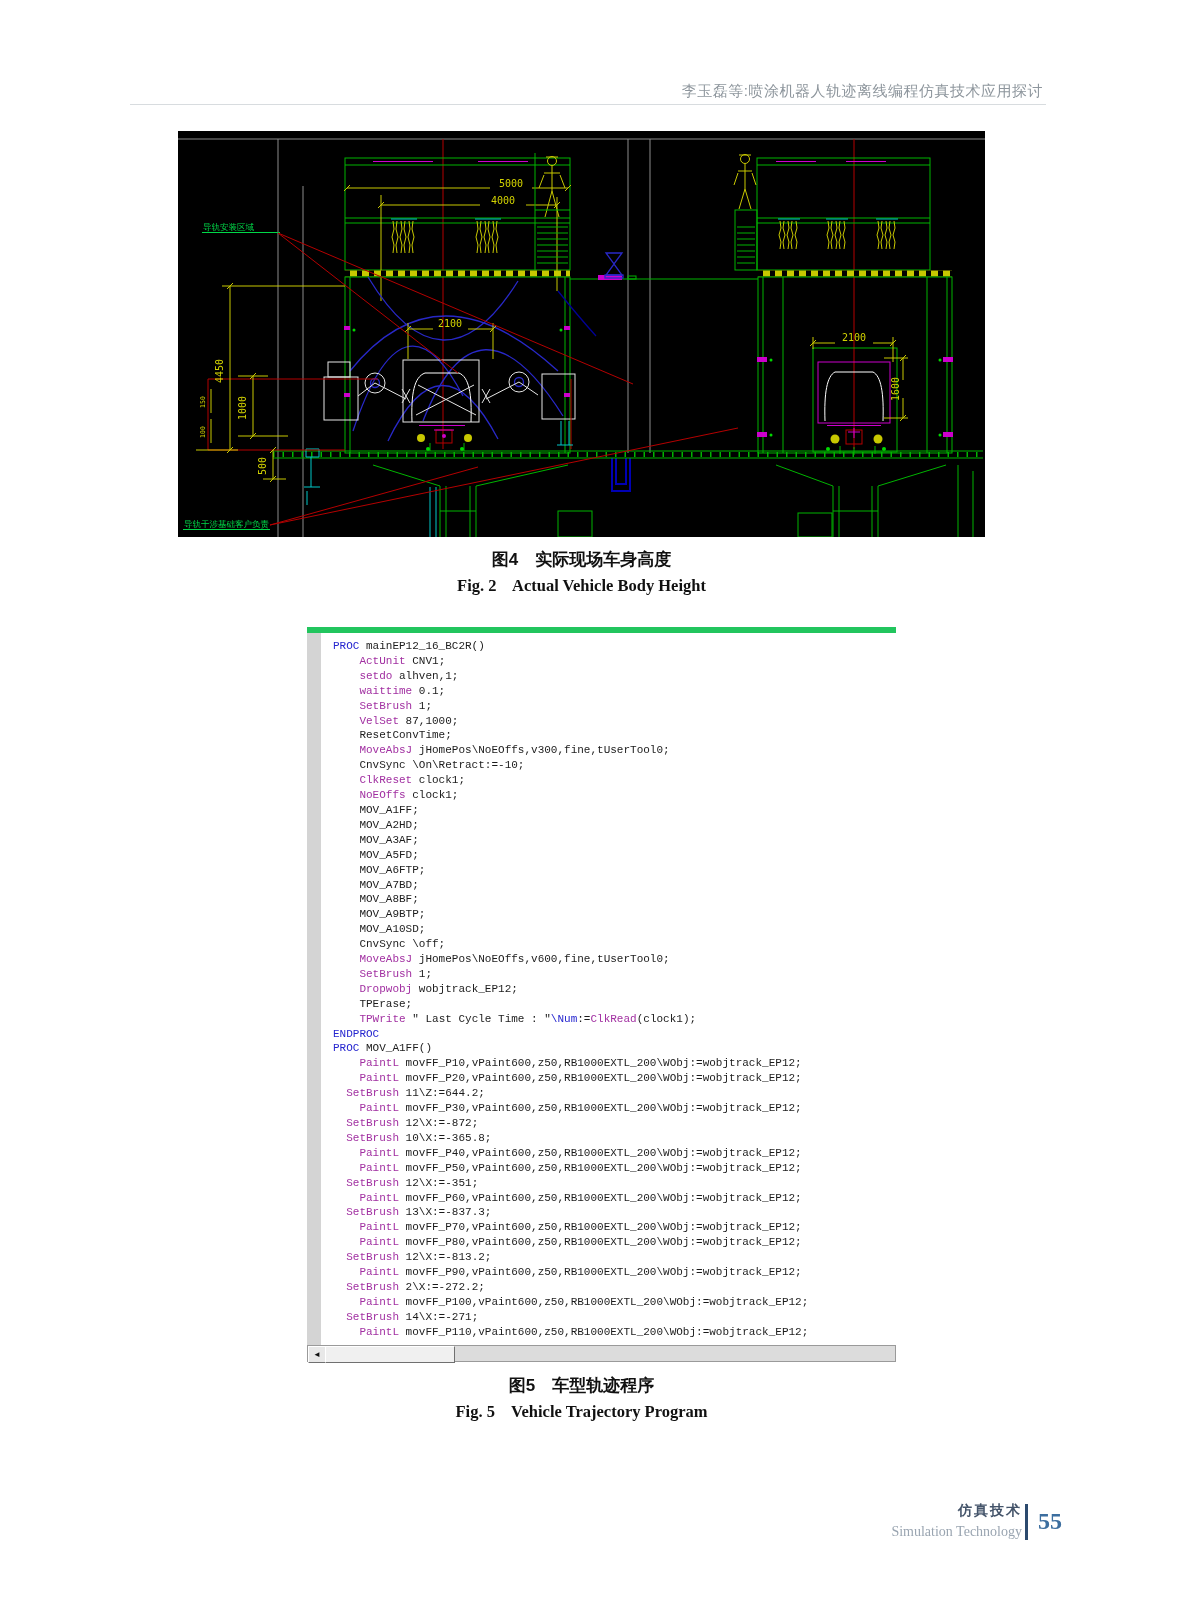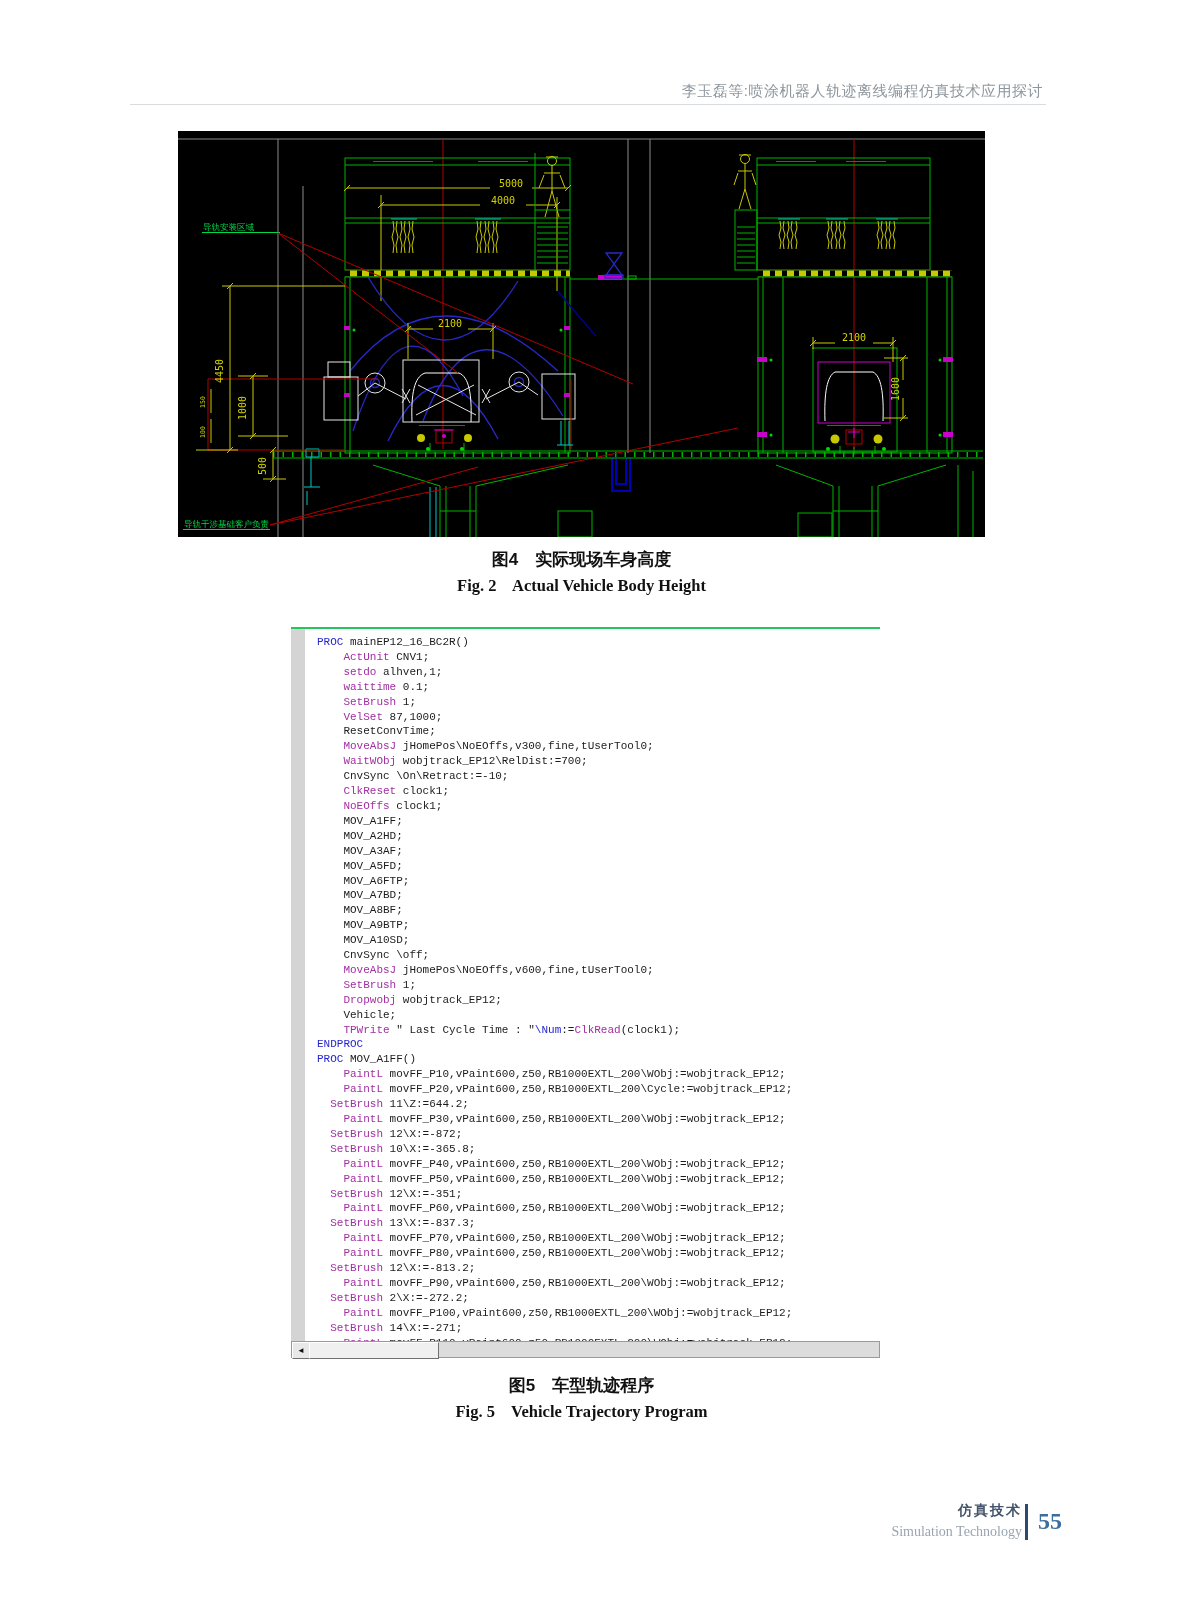--- a/index.html
+++ b/index.html
@@ -25,21 +25,21 @@
   .b{stroke:#2828c8;fill:none;stroke-width:1.3;}
   .gray{stroke:#8c8c8c;fill:none;stroke-width:1;}
   .yt{fill:#d2d200;font-size:10px;font-family:"DejaVu Sans Mono",monospace;text-anchor:middle;}
   .yts{fill:#d2d200;font-size:6.5px;font-family:"DejaVu Sans Mono",monospace;text-anchor:middle;}
   .gt{fill:#00d848;font-size:8.5px;font-family:"DejaVu Sans Mono",monospace;}
   
   .cap{position:absolute;left:178px;width:807px;text-align:center;white-space:pre;color:#111;}
   .cap-zh{font-weight:bold;font-size:17px;font-family:"Liberation Sans",sans-serif;}
   .cap-en{font-weight:bold;font-size:16.5px;font-family:"Liberation Serif",serif;}
   
-  .code-box{position:absolute;left:291px;top:627px;width:589px;height:729px;border-top:2px solid #22c55e;}
+  .code-box{position:absolute;left:307px;top:627px;width:589px;height:729px;border-top:6px solid #22c55e;}
   .code-gutter{position:absolute;left:0;top:0;width:14px;height:712px;background:#d4d4d4;}
   .code-area{
     position:absolute;left:14px;top:0;width:575px;height:712px;background:#fff;
     overflow:hidden;padding-top:6px;box-sizing:border-box;
   }
   .code-line{
     white-space:pre;font-family:"Liberation Mono","DejaVu Sans Mono",monospace;
     font-size:11px;line-height:14.9px;padding-left:12px;
   }
   .tok-b{color:#2525cf;}
@@ -339,43 +339,42 @@
   <div class="code-gutter"></div>
   <div class="code-area">
       <div class="code-line"><span class="tok-b">PROC</span><span class="tok-t"> mainEP12_16_BC2R()</span></div>
       <div class="code-line"><span class="tok-t">    </span><span class="tok-k">ActUnit</span><span class="tok-t"> CNV1;</span></div>
       <div class="code-line"><span class="tok-t">    </span><span class="tok-k">setdo</span><span class="tok-t"> alhven,1;</span></div>
       <div class="code-line"><span class="tok-t">    </span><span class="tok-k">waittime</span><span class="tok-t"> 0.1;</span></div>
       <div class="code-line"><span class="tok-t">    </span><span class="tok-k">SetBrush</span><span class="tok-t"> 1;</span></div>
       <div class="code-line"><span class="tok-t">    </span><span class="tok-k">VelSet</span><span class="tok-t"> 87,1000;</span></div>
       <div class="code-line"><span class="tok-t">    ResetConvTime;</span></div>
       <div class="code-line"><span class="tok-t">    </span><span class="tok-k">MoveAbsJ</span><span class="tok-t"> jHomePos\NoEOffs,v300,fine,tUserTool0;</span></div>
-      <div class="code-line"><span class="tok-t">    </span><span class="tok-k">WaitWObj</span><span class="tok-t"> wobjtrack_EP12\RelDist:=700;</span></div>
       <div class="code-line"><span class="tok-t">    CnvSync \On\Retract:=-10;</span></div>
       <div class="code-line"><span class="tok-t">    </span><span class="tok-k">ClkReset</span><span class="tok-t"> clock1;</span></div>
       <div class="code-line"><span class="tok-t">    </span><span class="tok-k">NoEOffs</span><span class="tok-t"> clock1;</span></div>
       <div class="code-line"><span class="tok-t">    MOV_A1FF;</span></div>
       <div class="code-line"><span class="tok-t">    MOV_A2HD;</span></div>
       <div class="code-line"><span class="tok-t">    MOV_A3AF;</span></div>
       <div class="code-line"><span class="tok-t">    MOV_A5FD;</span></div>
       <div class="code-line"><span class="tok-t">    MOV_A6FTP;</span></div>
       <div class="code-line"><span class="tok-t">    MOV_A7BD;</span></div>
       <div class="code-line"><span class="tok-t">    MOV_A8BF;</span></div>
       <div class="code-line"><span class="tok-t">    MOV_A9BTP;</span></div>
       <div class="code-line"><span class="tok-t">    MOV_A10SD;</span></div>
       <div class="code-line"><span class="tok-t">    CnvSync \off;</span></div>
       <div class="code-line"><span class="tok-t">    </span><span class="tok-k">MoveAbsJ</span><span class="tok-t"> jHomePos\NoEOffs,v600,fine,tUserTool0;</span></div>
       <div class="code-line"><span class="tok-t">    </span><span class="tok-k">SetBrush</span><span class="tok-t"> 1;</span></div>
       <div class="code-line"><span class="tok-t">    </span><span class="tok-k">Dropwobj</span><span class="tok-t"> wobjtrack_EP12;</span></div>
-      <div class="code-line"><span class="tok-t">    Vehicle;</span></div>
+      <div class="code-line"><span class="tok-t">    TPErase;</span></div>
       <div class="code-line"><span class="tok-t">    </span><span class="tok-k">TPWrite</span><span class="tok-t"> " Last Cycle Time : "</span><span class="tok-b">\Num</span><span class="tok-t">:=</span><span class="tok-k">ClkRead</span><span class="tok-t">(clock1);</span></div>
       <div class="code-line"><span class="tok-b">ENDPROC</span></div>
       <div class="code-line"><span class="tok-b">PROC</span><span class="tok-t"> MOV_A1FF()</span></div>
       <div class="code-line"><span class="tok-t">    </span><span class="tok-k">PaintL</span><span class="tok-t"> movFF_P10,vPaint600,z50,RB1000EXTL_200\WObj:=wobjtrack_EP12;</span></div>
-      <div class="code-line"><span class="tok-t">    </span><span class="tok-k">PaintL</span><span class="tok-t"> movFF_P20,vPaint600,z50,RB1000EXTL_200\Cycle:=wobjtrack_EP12;</span></div>
+      <div class="code-line"><span class="tok-t">    </span><span class="tok-k">PaintL</span><span class="tok-t"> movFF_P20,vPaint600,z50,RB1000EXTL_200\WObj:=wobjtrack_EP12;</span></div>
       <div class="code-line"><span class="tok-t">  </span><span class="tok-k">SetBrush</span><span class="tok-t"> 11\Z:=644.2;</span></div>
       <div class="code-line"><span class="tok-t">    </span><span class="tok-k">PaintL</span><span class="tok-t"> movFF_P30,vPaint600,z50,RB1000EXTL_200\WObj:=wobjtrack_EP12;</span></div>
       <div class="code-line"><span class="tok-t">  </span><span class="tok-k">SetBrush</span><span class="tok-t"> 12\X:=-872;</span></div>
       <div class="code-line"><span class="tok-t">  </span><span class="tok-k">SetBrush</span><span class="tok-t"> 10\X:=-365.8;</span></div>
       <div class="code-line"><span class="tok-t">    </span><span class="tok-k">PaintL</span><span class="tok-t"> movFF_P40,vPaint600,z50,RB1000EXTL_200\WObj:=wobjtrack_EP12;</span></div>
       <div class="code-line"><span class="tok-t">    </span><span class="tok-k">PaintL</span><span class="tok-t"> movFF_P50,vPaint600,z50,RB1000EXTL_200\WObj:=wobjtrack_EP12;</span></div>
       <div class="code-line"><span class="tok-t">  </span><span class="tok-k">SetBrush</span><span class="tok-t"> 12\X:=-351;</span></div>
       <div class="code-line"><span class="tok-t">    </span><span class="tok-k">PaintL</span><span class="tok-t"> movFF_P60,vPaint600,z50,RB1000EXTL_200\WObj:=wobjtrack_EP12;</span></div>
       <div class="code-line"><span class="tok-t">  </span><span class="tok-k">SetBrush</span><span class="tok-t"> 13\X:=-837.3;</span></div>
       <div class="code-line"><span class="tok-t">    </span><span class="tok-k">PaintL</span><span class="tok-t"> movFF_P70,vPaint600,z50,RB1000EXTL_200\WObj:=wobjtrack_EP12;</span></div>

